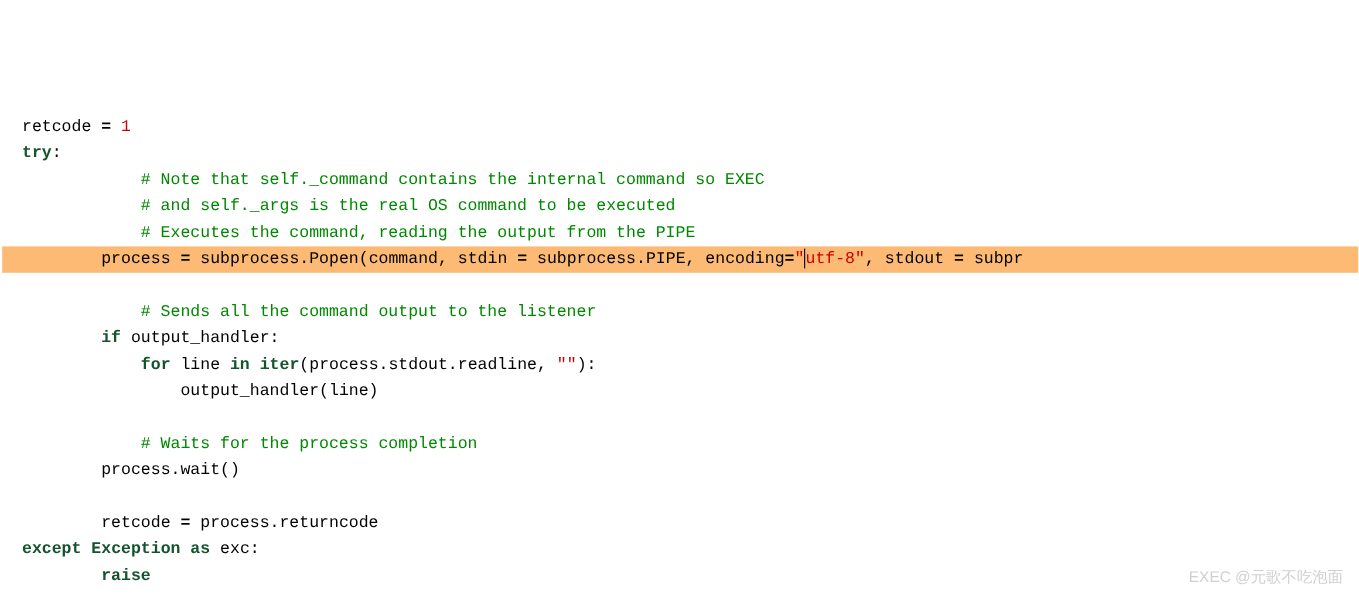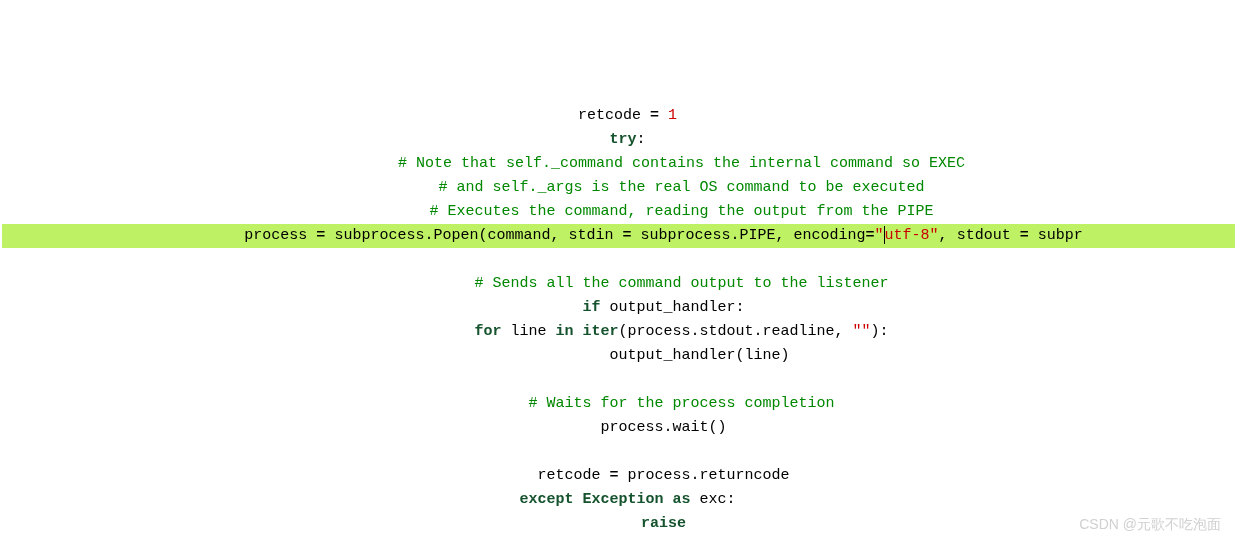--- a/index.html
+++ b/index.html
@@ -16,24 +16,23 @@
       line-height: 1.6;
     }
     .code-area {
       padding: 8px 0 0 2px;
     }
     .line {
       display: block;
       min-height: 24px;
       padding-left: 18px;
       position: relative;
-      text-align: center;
     }
     .highlight-line {
-      background-color: #bef264;
+      background-color: #fdba74;
     }
     .keyword { color: #14532d; font-weight: bold; }
     .comment { color: #008800; margin-left: 36px; }
     .identifier { color: #000000; }
     .number { color: #cc0000; }
     .string { color: #cc0000; }
     .operator { color: #000000; font-weight: bold; }
     .paren { color: #000000; }
     .text-cursor {
       display: inline-block;
@@ -53,16 +52,16 @@
       pointer-events: none;
     }
   </style>
 </head>
 <body>
 
 
 
 <div class="code-area" id="code-container"><div class="line"><span></span><span class="identifier">retcode</span><span> </span><span class="operator">=</span><span> </span><span class="number">1</span></div><div class="line"><span></span><span class="keyword">try</span><span class="identifier">:</span></div><div class="line"><span>        </span><span class="comment"># Note that self._command contains the internal command so EXEC</span></div><div class="line"><span>        </span><span class="comment"># and self._args is the real OS command to be executed</span></div><div class="line"><span>        </span><span class="comment"># Executes the command, reading the output from the PIPE</span></div><div class="line highlight-line"><span>        </span><span class="identifier">process</span><span> </span><span class="operator">=</span><span> </span><span class="identifier">subprocess.Popen</span><span class="paren">(</span><span class="identifier">command</span><span class="paren">,</span><span class="identifier"> stdin </span><span class="operator">=</span><span class="identifier"> subprocess.PIPE</span><span class="paren">,</span><span class="identifier"> encoding</span><span class="operator">=</span><span class="string">"</span><span class="text-cursor"></span><span class="string">utf-8"</span><span class="paren">,</span><span class="identifier"> stdout </span><span class="operator">=</span><span class="identifier"> subpr</span></div><div class="line"><span></span></div><div class="line"><span>        </span><span class="comment"># Sends all the command output to the listener</span></div><div class="line"><span>        </span><span class="keyword">if</span><span class="identifier"> output_handler:</span></div><div class="line"><span>            </span><span class="keyword">for</span><span class="identifier"> line </span><span class="keyword">in</span><span> </span><span class="keyword">iter</span><span class="paren">(</span><span class="identifier">process.stdout.readline</span><span class="paren">,</span><span> </span><span class="string">""</span><span class="paren">):</span></div><div class="line"><span>                </span><span class="identifier">output_handler</span><span class="paren">(</span><span class="identifier">line</span><span class="paren">)</span></div><div class="line"><span></span></div><div class="line"><span>        </span><span class="comment"># Waits for the process completion</span></div><div class="line"><span>        </span><span class="identifier">process.wait</span><span class="paren">()</span></div><div class="line"><span></span></div><div class="line"><span>        </span><span class="identifier">retcode </span><span class="operator">=</span><span class="identifier"> process.returncode</span></div><div class="line"><span></span><span class="keyword">except</span><span> </span><span class="keyword">Exception</span><span> </span><span class="keyword">as</span><span class="identifier"> exc:</span></div><div class="line"><span>        </span><span class="keyword">raise</span></div><div class="line"><span></span></div></div>
 
-<div class="watermark">CSDN @元歌不吃泡面</div>
+<div class="watermark">EXEC @元歌不吃泡面</div>
 
 
 
 
 </body></html>

